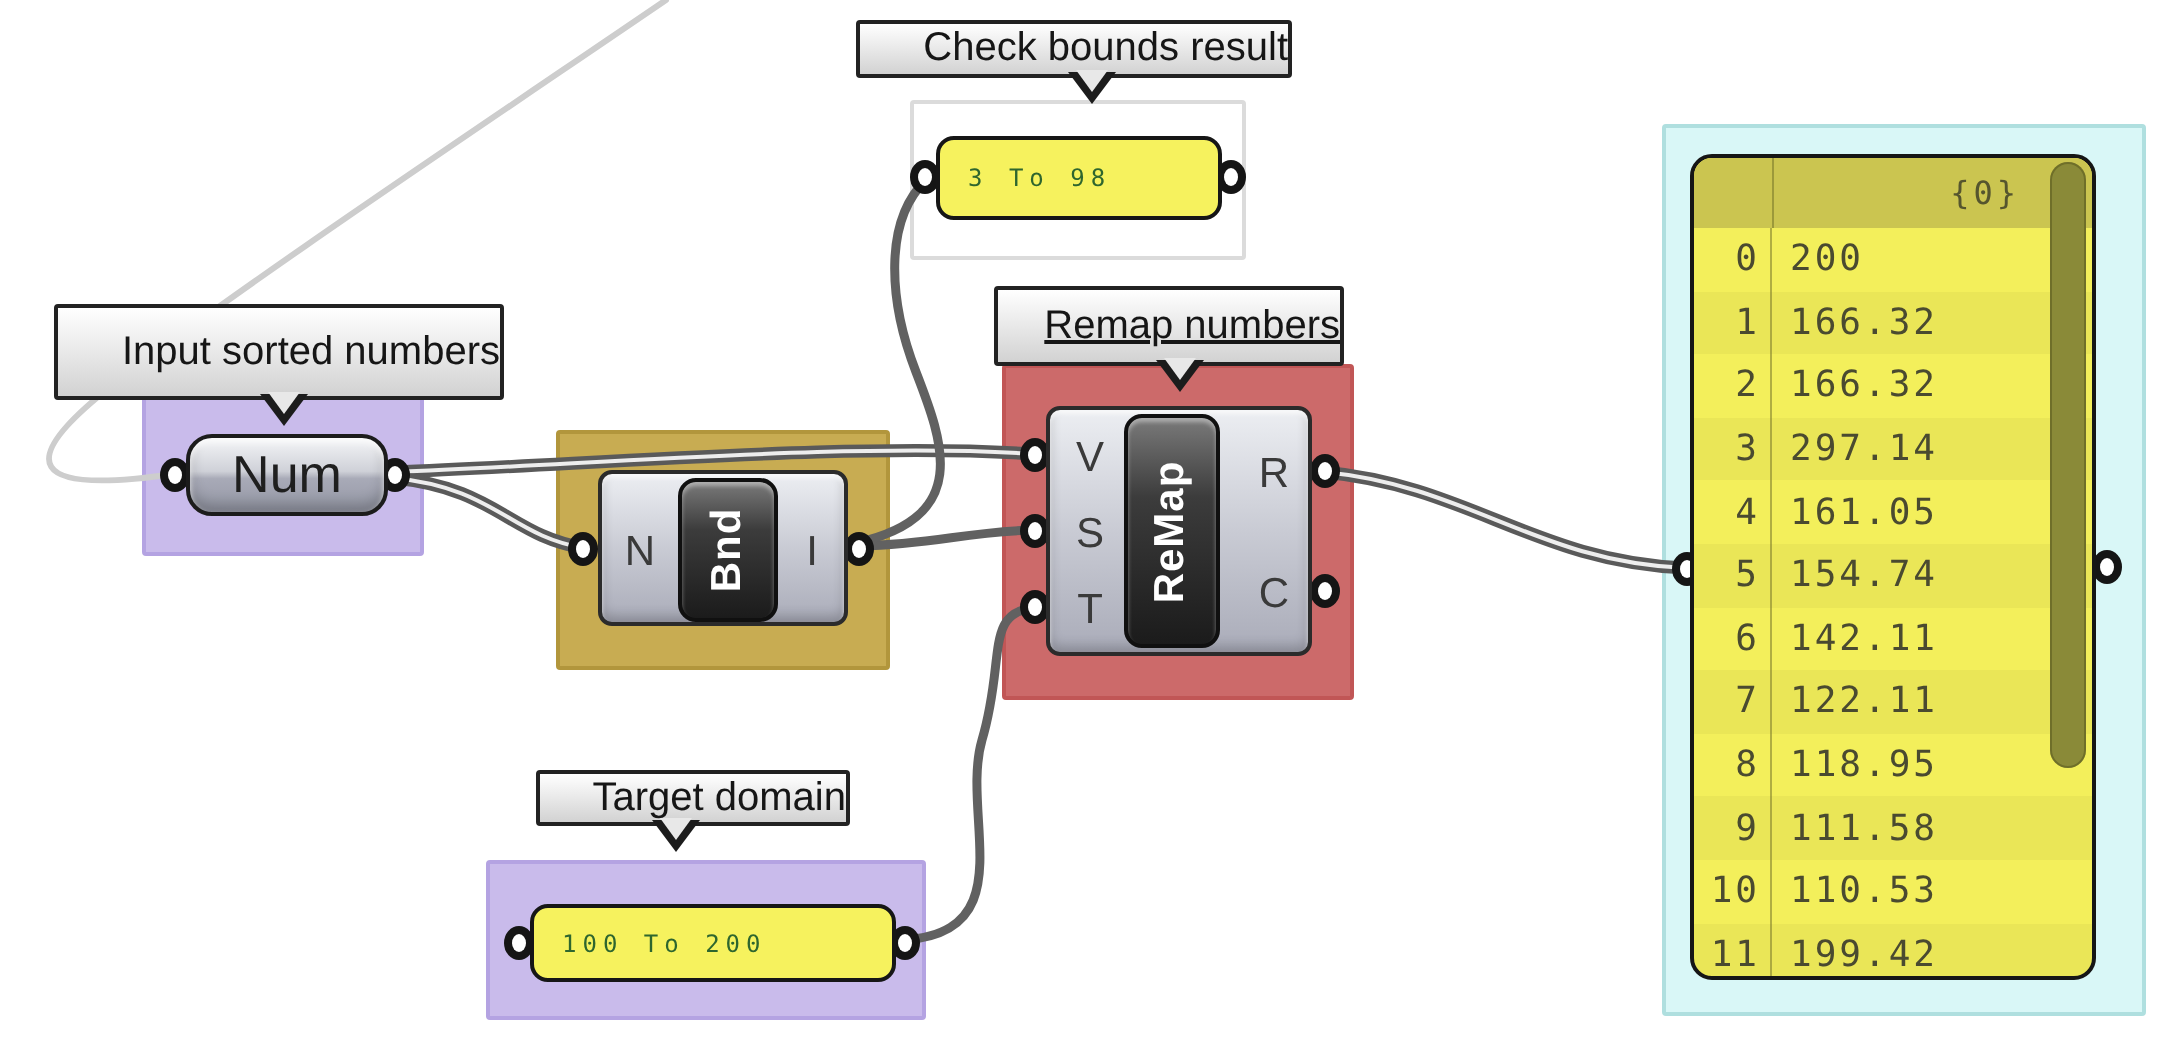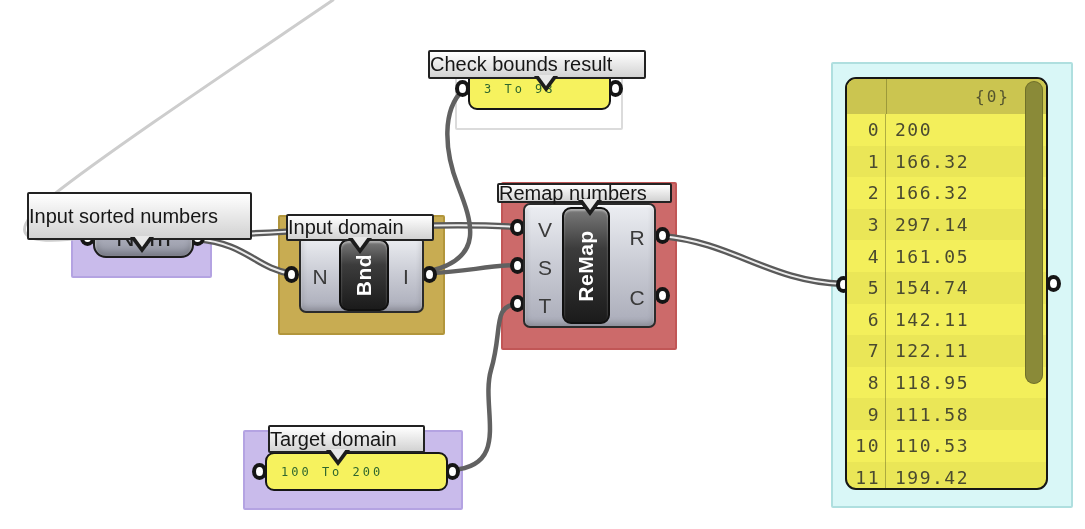--- a/index.html
+++ b/index.html
@@ -59,22 +59,22 @@
   .op-row:nth-child(even){background:rgba(0,0,0,0.035);}
   .op-row .idx{width:39px;text-align:right;padding-right:5px;box-sizing:border-box;
                border-right:1px solid rgba(110,110,40,.5);align-self:stretch;display:flex;align-items:center;justify-content:flex-end;}
   .op-row .val{padding-left:9px;}
   .thumb{position:absolute;width:18px;border-radius:9px;background:#8A8A38;z-index:5;
          box-shadow:inset 0 0 0 1px rgba(70,70,20,.4);}
 
   
   .callout{position:absolute;z-index:6;background:linear-gradient(180deg,#ffffff 0%,#d2d2d2 100%);
          border:2px solid #222;border-radius:2px;box-sizing:border-box;
-         display:flex;align-items:center;justify-content:flex-start;
-         font-size:20px;color:#161616;white-space:nowrap;margin-top:40px;}
+         display:flex;align-items:center;justify-content:flex-end;
+         font-size:20px;color:#161616;white-space:nowrap;}
   .callout::after{content:"";position:absolute;left:var(--tail);bottom:-15px;transform:translateX(-50%);
          border-left:12px solid transparent;border-right:12px solid transparent;border-top:16px solid #1c1c1c;}
   .callout::before{content:"";position:absolute;left:var(--tail);bottom:-9px;transform:translateX(-50%);
          border-left:8px solid transparent;border-right:8px solid transparent;border-top:11px solid #e8e8e8;z-index:1;}
 </style>
 </head>
 <body>
 
 <div class="stage">
 
@@ -205,26 +205,23 @@
           <div class="idx">11</div>
           <div class="val">199.42</div>
         </div>
     </div>
     <div class="thumb" style="right:3px;top:2px;height:303px;"></div>
   </div>
 
   <div class="callout" style="left:27px;top:152px;width:225px;height:48px;--tail:113px;">
     <span>Input sorted numbers</span>
   </div>
-  <div class="callout" style="left:286px;top:174px;width:148px;height:27px;--tail:72px;">
-    <span>Input domain</span>
-  </div>
   <div class="callout" style="left:428px;top:10px;width:218px;height:29px;--tail:116px;">
     <span>Check bounds result</span>
   </div>
-  <div class="callout" style="left:497px;top:143px;width:175px;height:20px;--tail:91px;">
+  <div class="callout" style="left:497px;top:143px;width:175px;height:40px;text-decoration:underline;--tail:91px;">
     <span>Remap numbers</span>
   </div>
   <div class="callout" style="left:268px;top:385px;width:157px;height:28px;--tail:68px;">
     <span>Target domain</span>
   </div>
 
 </div>
 
 </body></html>

